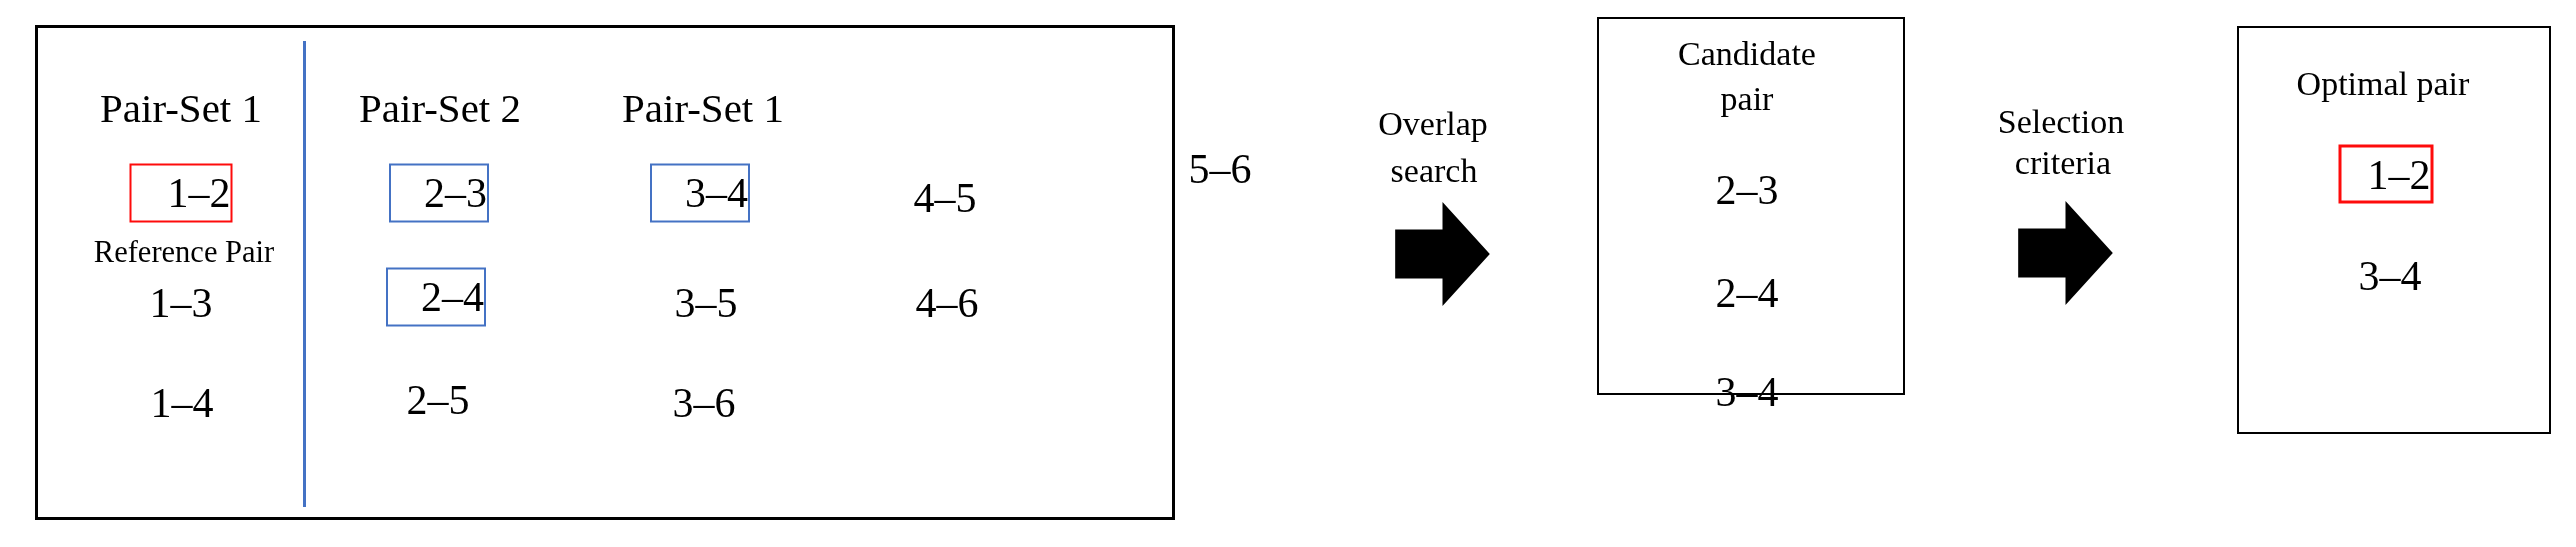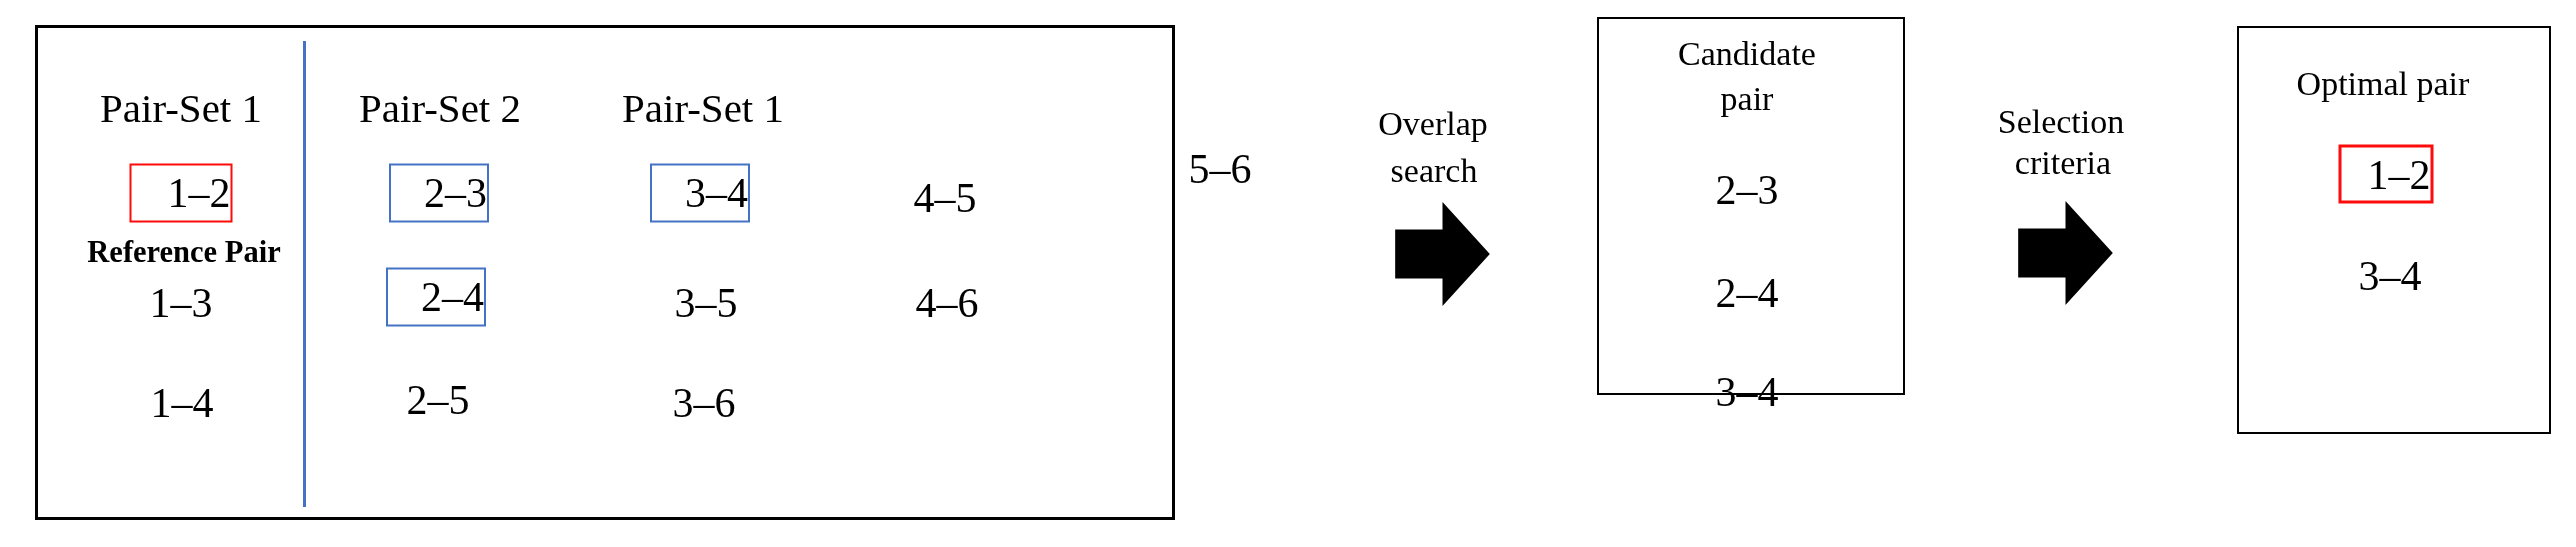--- a/index.html
+++ b/index.html
@@ -16,21 +16,21 @@
     font-family:"Liberation Serif","DejaVu Serif",serif;color:var(--ink);
   }
   .canvas{position:relative;width:2576px;height:548px;background:var(--background)}
   .panel{position:absolute;background:var(--background);border:2.9px solid var(--panel-border);box-sizing:border-box}
   #panel-left{left:35px;top:24.6px;width:1140px;height:495px;border-width:3.5px}
   #panel-candidate{left:1597px;top:17px;width:308px;height:378px}
   #panel-optimal{left:2237px;top:26px;width:314px;height:408px}
   .t{position:absolute;transform:translate(-50%,-50%);white-space:nowrap;line-height:1}
   .pair{font-size:42px}
   .col-title{font-size:41px}
-  .caption{font-size:30.5px;font-weight:bold}
+  .caption{font-size:30.5px;font-weight:normal}
   .panel-title{font-size:34px}
   .flow-label{font-size:34px}
   .hl{position:absolute;transform:translate(-50%,-50%);display:flex;align-items:center;justify-content:flex-end;box-sizing:border-box;background:transparent}
   .hl-red{width:103px;height:59px;border:2.9px solid var(--highlight-red)}
   .hl-blue{width:100px;height:59px;border:2.3px solid var(--highlight-blue)}
   .hl-red-final{width:95px;height:59px;border:3.5px solid var(--highlight-red)}
   .vline{position:absolute;width:2.9px;background:var(--divider-blue)}
   .arrow{position:absolute}
 </style>
 </head>

